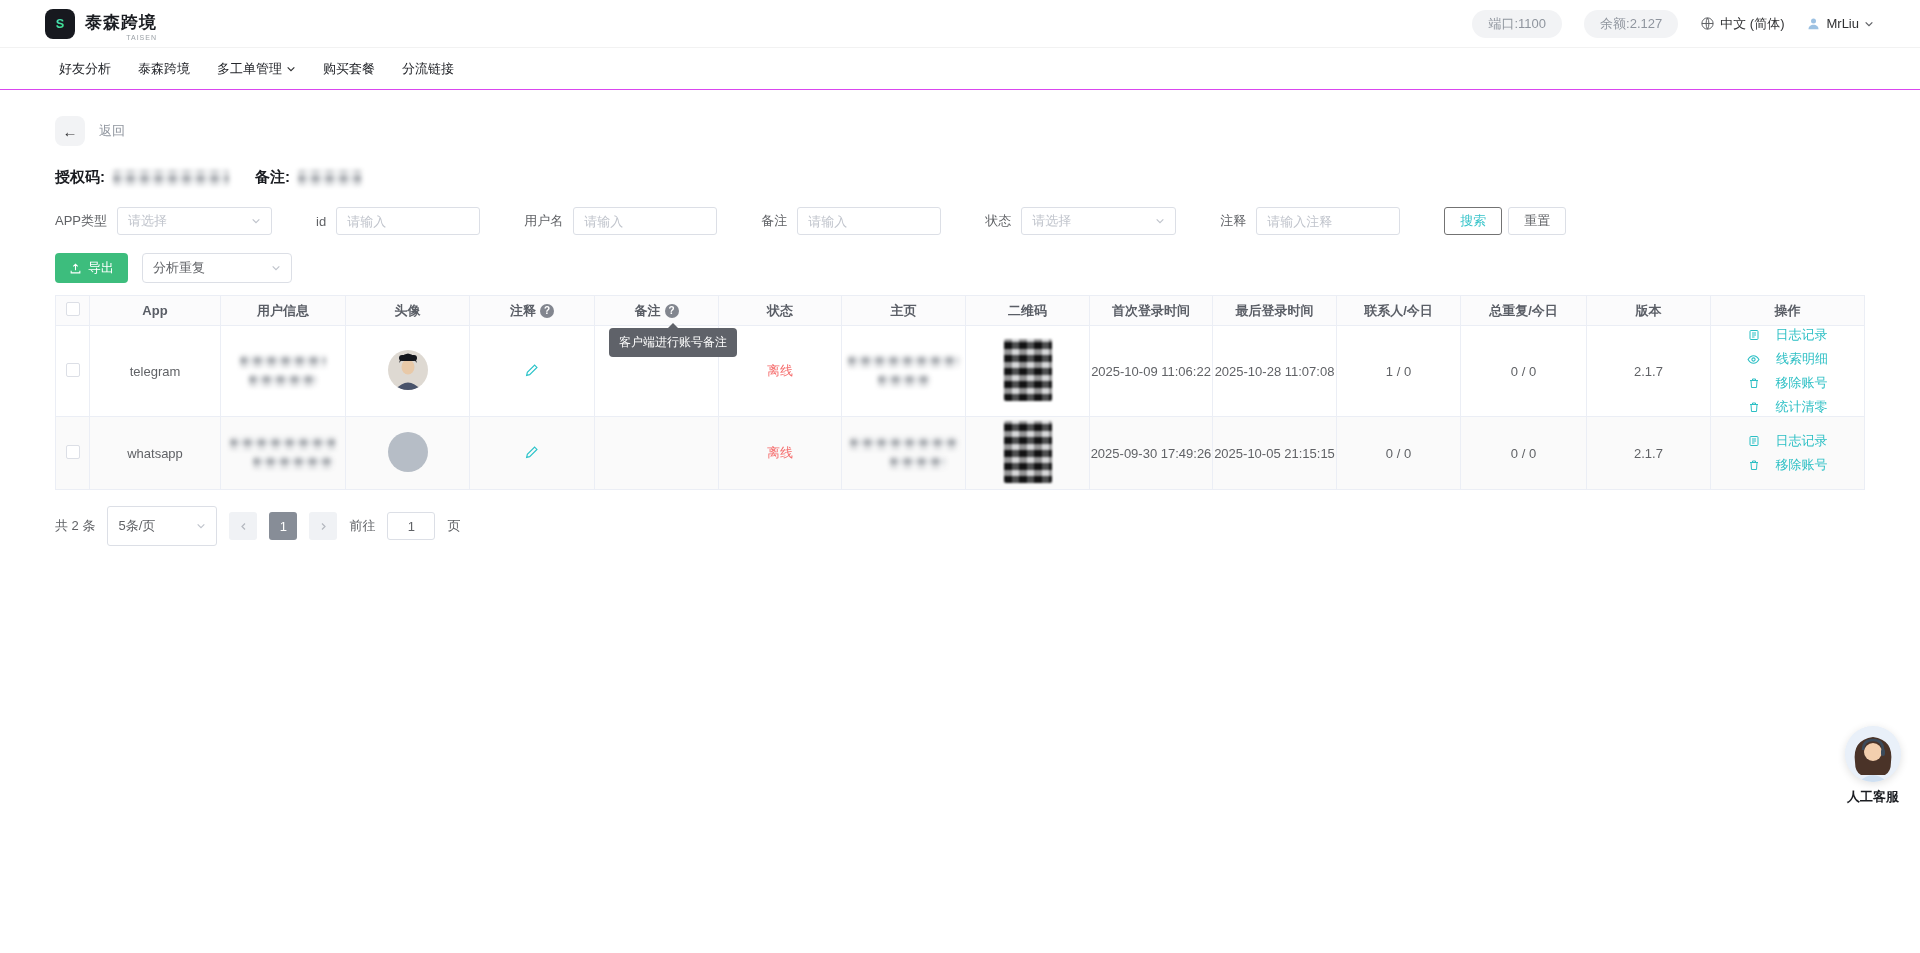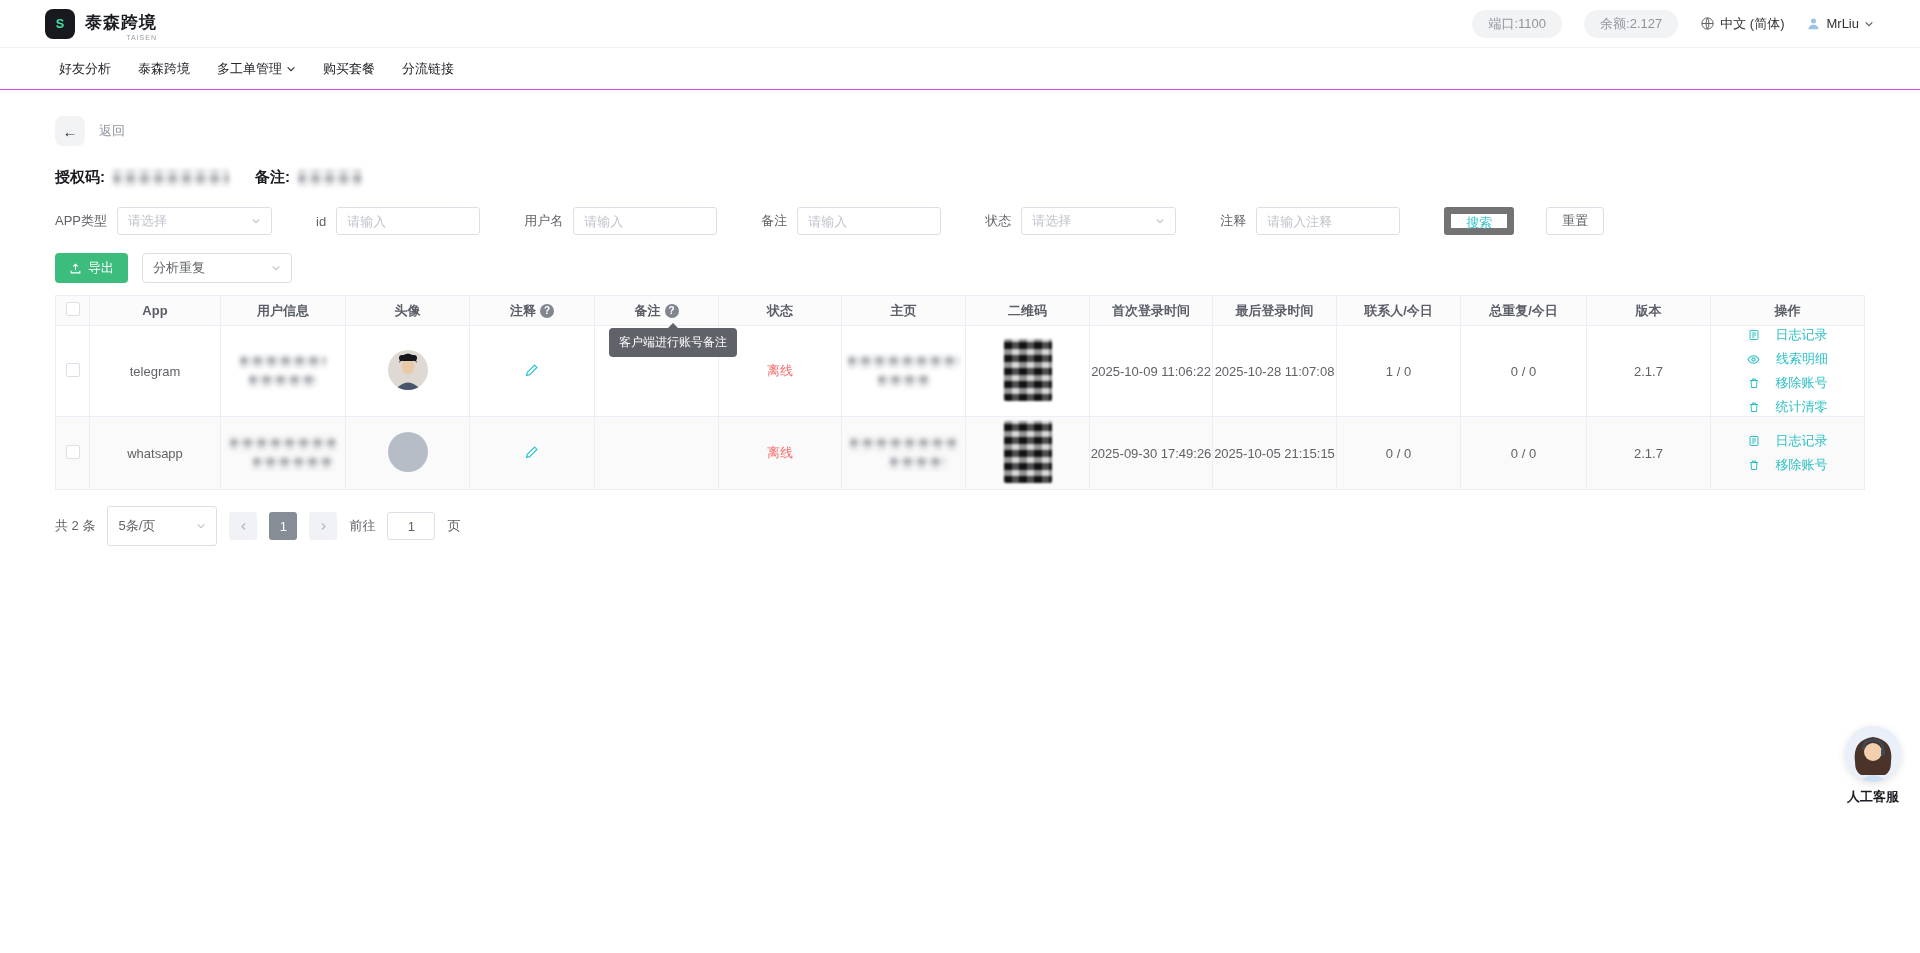--- a/index.html
+++ b/index.html
@@ -54,21 +54,21 @@
   .fgroup:last-child { margin-right:0; }
   .flabel { font-size:13px; color:#606266; margin-right:10px; white-space:nowrap; }
   .input, .select { height:28px; border:1px solid #dcdfe6; border-radius:3px; background:#fff;
     font-size:13px; color:#606266; padding:0 10px; font-family:inherit; }
   .input { width:144px; }
   .input::placeholder { color:#c0c4cc; }
   .select { width:155px; display:flex; align-items:center; justify-content:space-between; cursor:pointer; }
   .select .ph { color:#c0c4cc; }
   .btn { height:28px; padding:0 15px; border-radius:3px; font-size:13px; background:#fff;
     cursor:pointer; font-family:inherit; }
-  .btn-search { border:7px solid #737373; color:#35c3c9; margin-right:32px; }
+  .btn-search { border:1px solid #737373; color:#35c3c9; margin-right:6px; }
   .btn-reset { border:1px solid #dcdfe6; color:#606266; }
 
   
   .action-row { margin-top:18px; display:flex; align-items:center; gap:14px; }
   .btn-export { height:30px; padding:0 14px; border:none; border-radius:4px; background:#3dbd7d;
     color:#fff; font-size:13px; display:flex; align-items:center; gap:6px; cursor:pointer; font-family:inherit; }
   .select-analyze { width:150px; height:30px; border-radius:4px; }
 
   
   .table-wrap { margin-top:12px; position:relative; }

